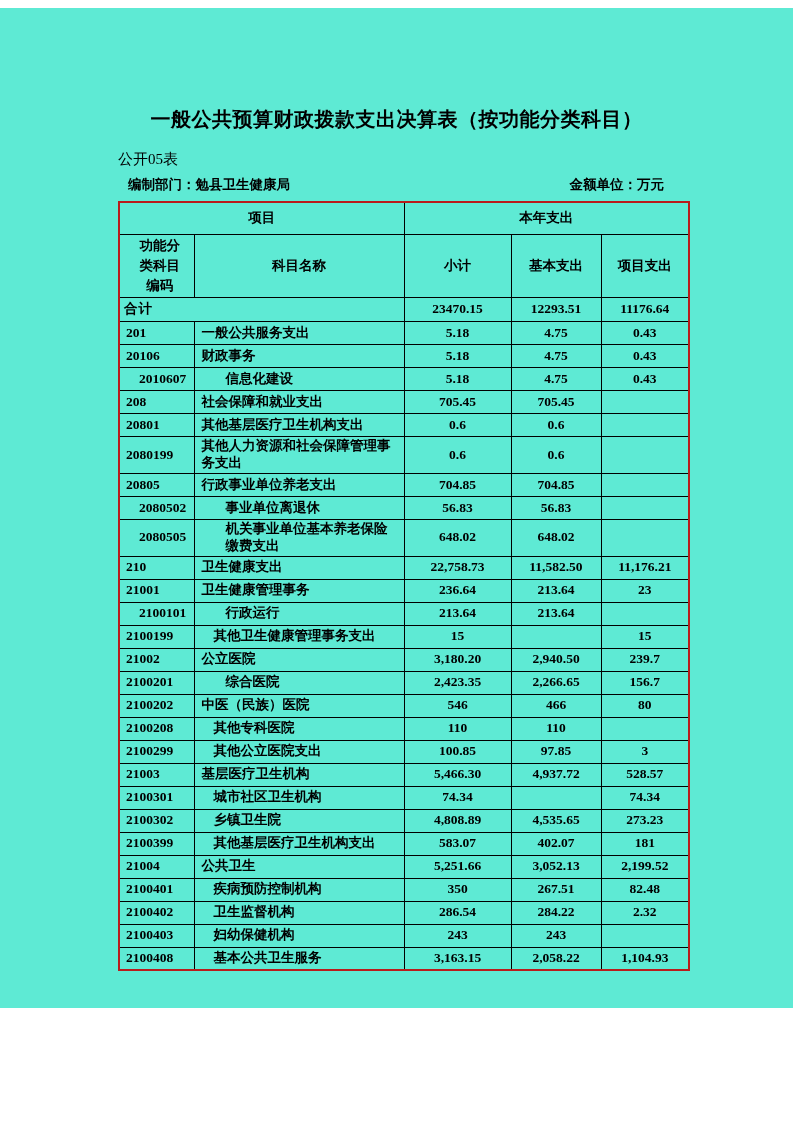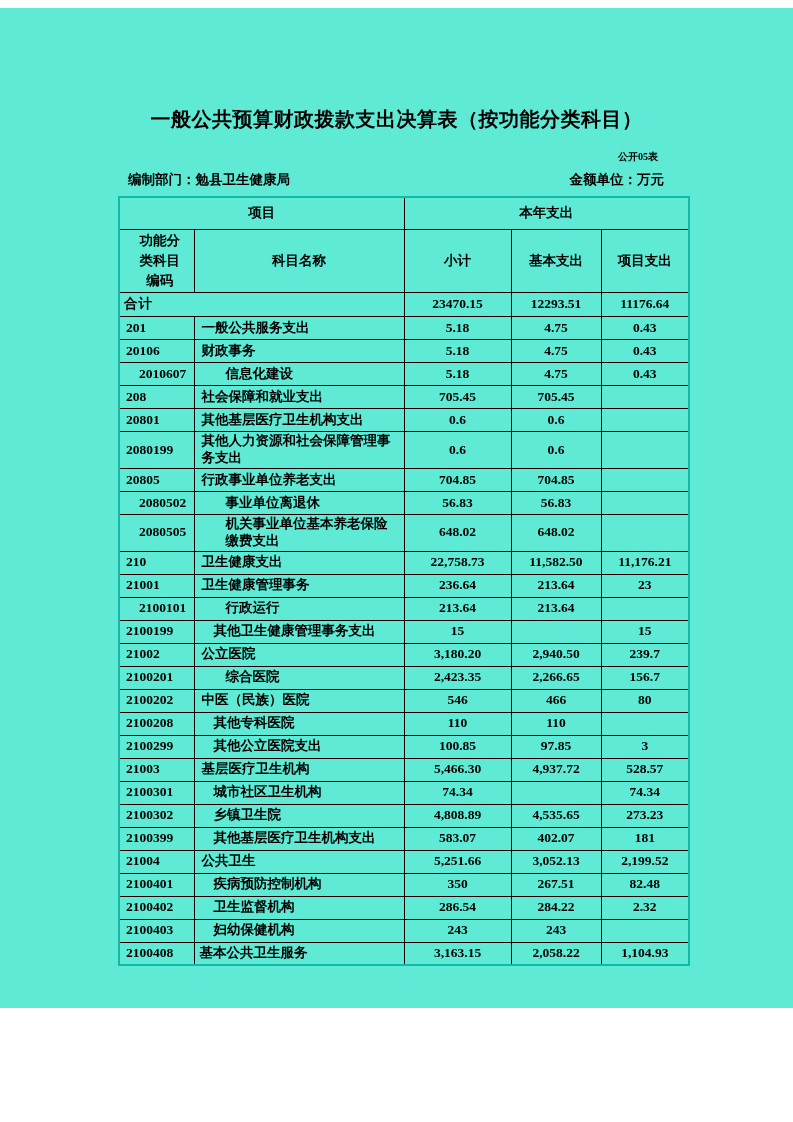--- a/index.html
+++ b/index.html
@@ -25,43 +25,43 @@
     letter-spacing: 0.5px;
   }
 
   .content {
     width: 570px;
     margin-left: 118px;
   }
 
   .table-tag {
     margin-top: 17px;
-    text-align: right;
+    text-align: left;
     padding-right: 30px;
-    font-size: 10px;
-    font-weight: 700;
+    font-size: 15px;
+    font-weight: 400;
   }
 
   .meta-row {
     display: flex;
     justify-content: space-between;
     align-items: flex-end;
     margin-top: 7px;
     margin-bottom: 7px;
     padding-left: 10px;
     padding-right: 24px;
     font-size: 13.5px;
     font-weight: 700;
   }
 
   table.budget {
     width: 570px;
     border-collapse: collapse;
     table-layout: fixed;
-    border: 2px solid #14b8a6;
+    border: 2px solid #b91c1c;
   }
   .budget th, .budget td {
     border: 1px solid #000;
     vertical-align: middle;
     padding: 1px 4px;
     overflow: hidden;
   }
   .budget thead th {
     font-size: 13.5px;
     font-weight: 700;
@@ -324,21 +324,21 @@
           </tr>
           <tr>
             <td class="code">2100403</td>
             <td class="name" style="padding-left: 19px;">妇幼保健机构</td>
             <td class="num">243</td>
             <td class="num">243</td>
             <td class="num"></td>
           </tr>
           <tr>
             <td class="code">2100408</td>
-            <td class="name" style="padding-left: 5px;">基本公共卫生服务</td>
+            <td class="name" style="padding-left: 19px;">基本公共卫生服务</td>
             <td class="num">3,163.15</td>
             <td class="num">2,058.22</td>
             <td class="num">1,104.93</td>
           </tr>
         </tbody>
     </table>
   </div>
 
   <div class="page-num">—18—</div>
 

